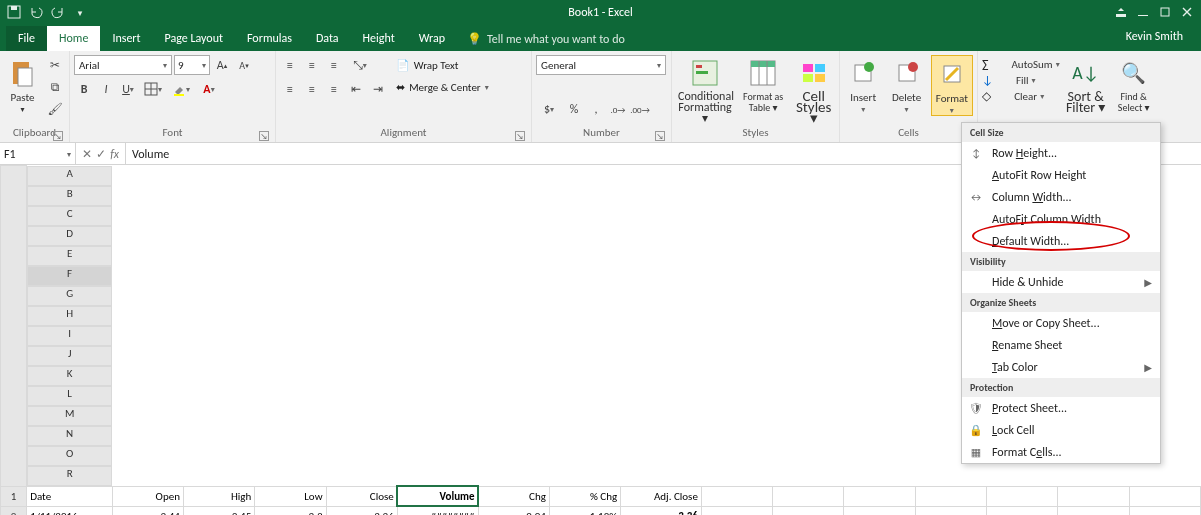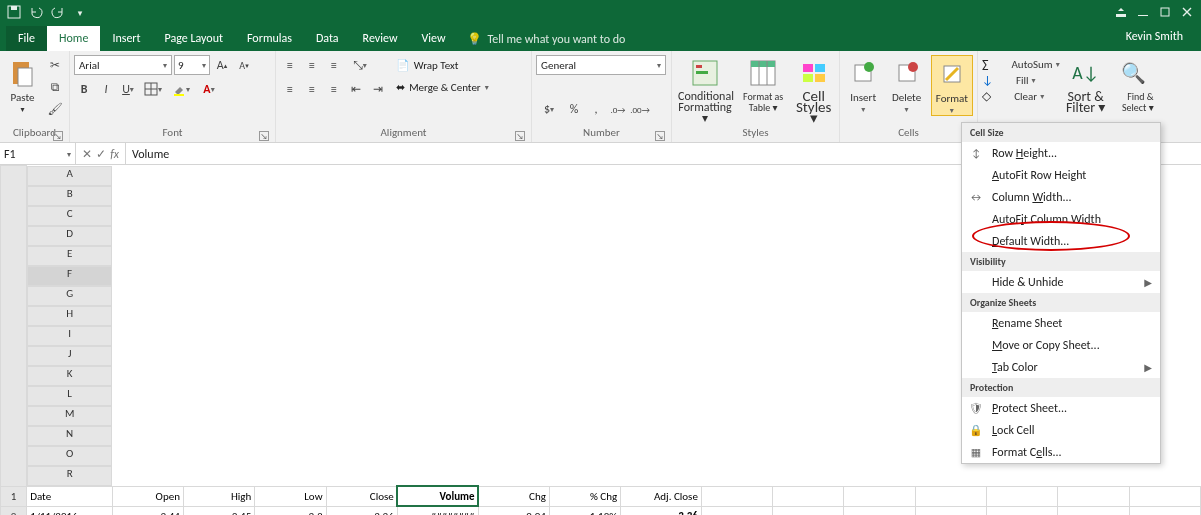--- a/index.html
+++ b/index.html
@@ -74,20 +74,21 @@
         </svg>
       </span>
     <span class="tb-icon">
         <svg width="14" height="14">
           <path d="M4 3 A5 5 0 1 0 11 7" fill="none" stroke="#fff"></path>
           <path d="M11 3 L11 7 L7 7" fill="none" stroke="#fff"></path>
         </svg>
       </span>
     <span class="tb-icon" style="font-size:9px;">▾</span>
   </div>
+  <div class="tb-title">Book1 - Excel</div>
   <div class="tb-right">
     <span class="tb-icon">
         <svg width="14" height="14">
           <rect x="2" y="9" width="10" height="3" fill="#fff"></rect>
           <path d="M4 6 L7 3 L10 6" fill="#fff"></path>
         </svg>
       </span>
     <span class="tb-icon">
         <svg width="14" height="14">
           <rect x="2" y="10" width="10" height="1" fill="#fff"></rect>
@@ -106,22 +107,22 @@
   </div>
 </div>
 
 <div class="tabbar">
   <div class="tab file">File</div>
   <div class="tab active">Home</div>
   <div class="tab">Insert</div>
   <div class="tab">Page Layout</div>
   <div class="tab">Formulas</div>
   <div class="tab">Data</div>
-  <div class="tab">Review</div>
-  <div class="tab">View</div>
+  <div class="tab">Height</div>
+  <div class="tab">Wrap</div>
   <div class="tellme">
     <span>💡</span>
     <span>Tell me what you want to do</span>
   </div>
 </div>
 <div class="user">Kevin Smith</div>
 
 <div class="ribbon">
 
   <div class="group" style="width:70px;">
@@ -335,21 +336,21 @@
             <span class="lbl">Clear</span>
             <span class="dd">▾</span>
           </div>
       </div>
       <div class="bigbtn" style="width:44px;">
           <div class="ic" style="font-size:18px;color:#217346;">A↓</div>
           <div style="font-size:14px;line-height:11px;"><span>Sort &amp; Filter</span> ▾</div>
         </div>
       <div class="bigbtn" style="width:44px;">
           <div class="ic" style="font-size:20px;">🔍</div>
-          <div style="font-size:10px;line-height:11px;text-align:right;"><span>Find &amp; Select</span> ▾</div>
+          <div style="font-size:10px;line-height:11px;"><span>Find &amp; Select</span> ▾</div>
         </div>
     </div>
   </div>
 </div>
 
 <div class="formula-row">
   <div class="namebox">
       <span>F1</span>
       <span class="dd">▾</span>
     </div>
@@ -463,24 +464,24 @@
   <div class="item">
       <span><u>D</u>efault Width...</span>
     </div>
   <div class="section">Visibility</div>
   <div class="item">
       <span>Hide &amp; Unhide</span>
       <span class="arrow">▶</span>
     </div>
   <div class="section">Organize Sheets</div>
   <div class="item">
+      <span><u>M</u>ove or Copy Sheet...</span>
+    </div>
+  <div class="item">
       <span><u>R</u>ename Sheet</span>
-    </div>
-  <div class="item">
-      <span><u>M</u>ove or Copy Sheet...</span>
     </div>
   <div class="item">
       <span><u>T</u>ab Color</span>
       <span class="arrow">▶</span>
     </div>
   <div class="section">Protection</div>
   <div class="item">
       <span class="mi">🛡</span>
       <span><u>P</u>rotect Sheet...</span>
     </div>

